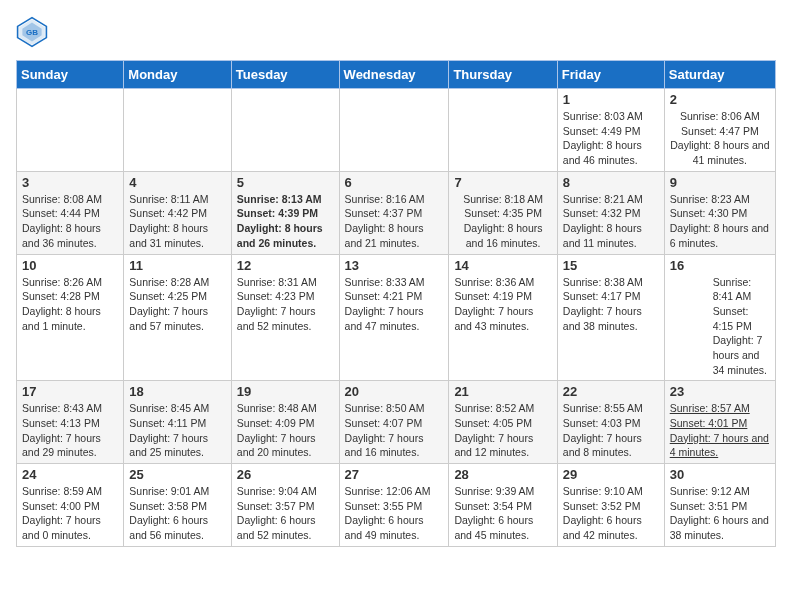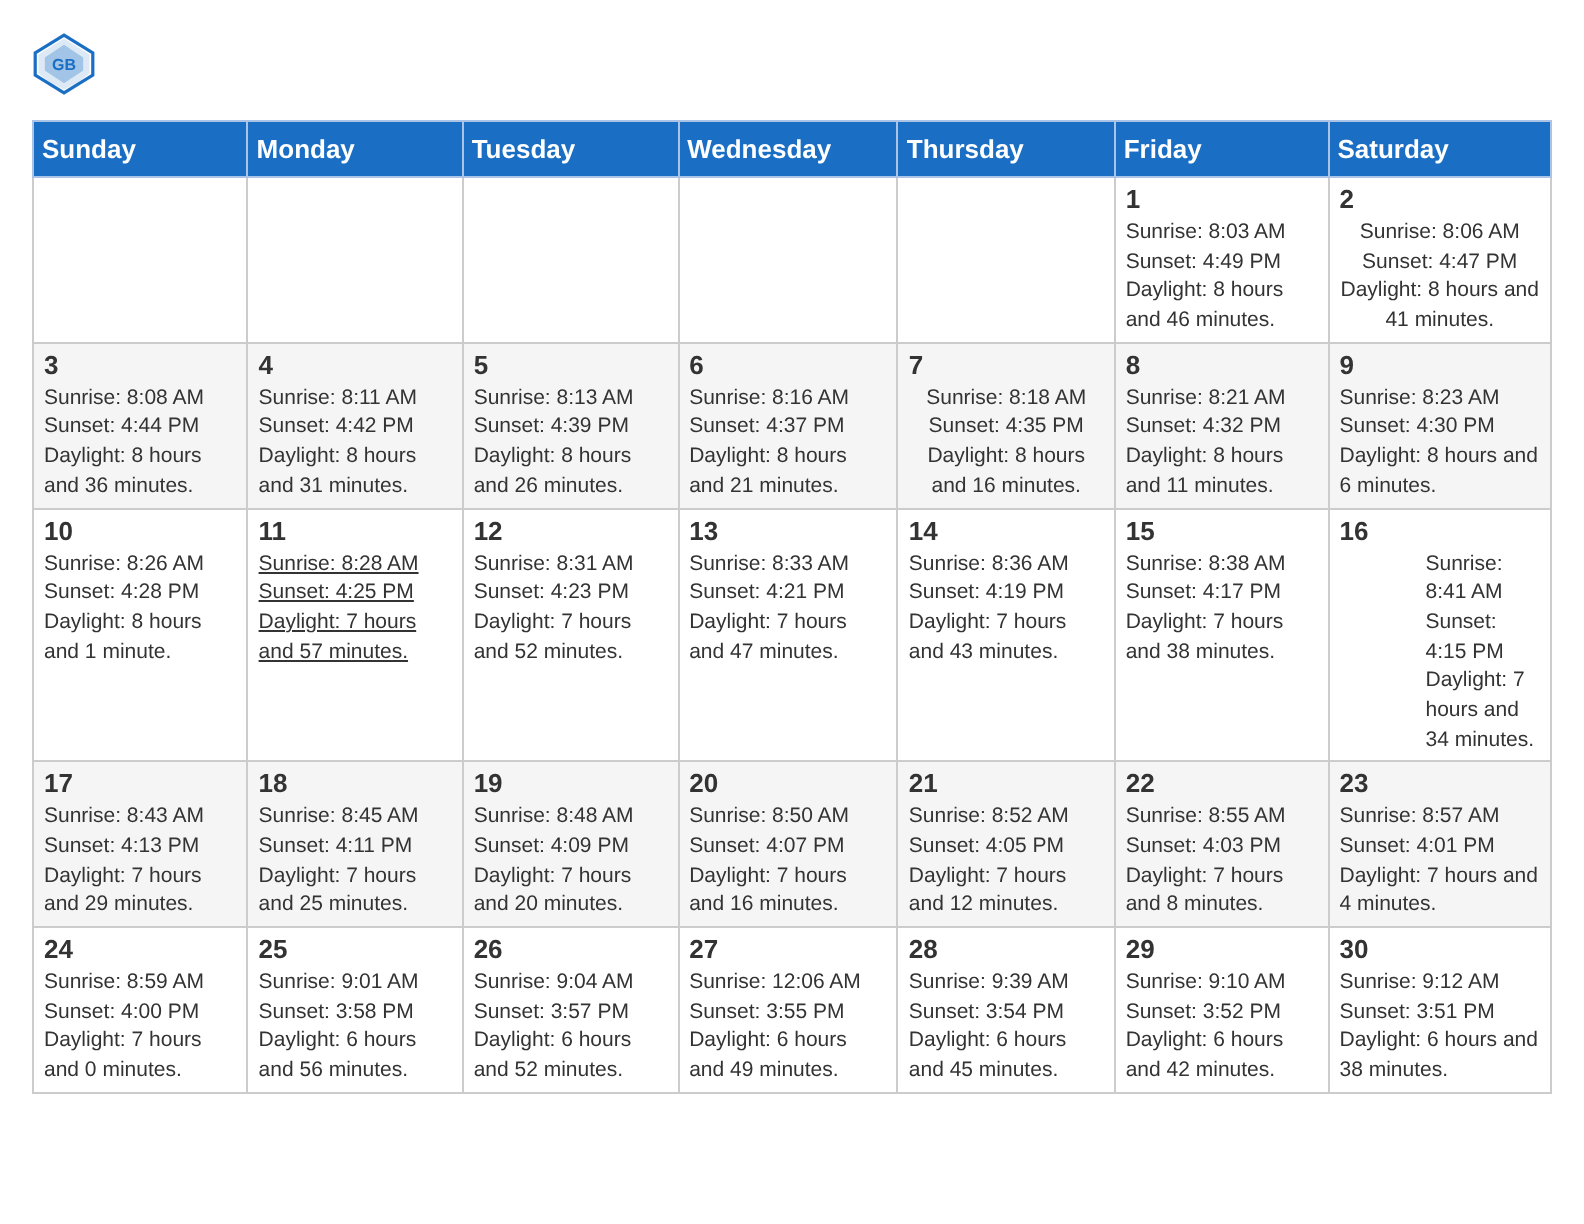--- a/index.html
+++ b/index.html
@@ -148,21 +148,21 @@
 Daylight: 8 hours and 36 minutes.</div>
         </td>
         <td>
           <span class="day-num">4</span>
           <div class="day-info" style="white-space: pre-line;">Sunrise: 8:11 AM
 Sunset: 4:42 PM
 Daylight: 8 hours and 31 minutes.</div>
         </td>
         <td>
           <span class="day-num">5</span>
-          <div class="day-info" style="white-space: pre-line;">Sunrise: 8:13 AM
+          <div class="day-info" style="white-space: pre-line; font-weight: bold;">Sunrise: 8:13 AM
 Sunset: 4:39 PM
 Daylight: 8 hours and 26 minutes.</div>
         </td>
         <td>
           <span class="day-num">6</span>
           <div class="day-info" style="white-space: pre-line;">Sunrise: 8:16 AM
 Sunset: 4:37 PM
 Daylight: 8 hours and 21 minutes.</div>
         </td>
         <td>
@@ -186,21 +186,21 @@
       </tr>
       <tr>
         <td>
           <span class="day-num">10</span>
           <div class="day-info" style="white-space: pre-line;">Sunrise: 8:26 AM
 Sunset: 4:28 PM
 Daylight: 8 hours and 1 minute.</div>
         </td>
         <td>
           <span class="day-num">11</span>
-          <div class="day-info" style="white-space: pre-line; text-decoration: underline;">Sunrise: 8:28 AM
+          <div class="day-info" style="white-space: pre-line;">Sunrise: 8:28 AM
 Sunset: 4:25 PM
 Daylight: 7 hours and 57 minutes.</div>
         </td>
         <td>
           <span class="day-num">12</span>
           <div class="day-info" style="white-space: pre-line;">Sunrise: 8:31 AM
 Sunset: 4:23 PM
 Daylight: 7 hours and 52 minutes.</div>
         </td>
         <td>
@@ -260,21 +260,21 @@
 Daylight: 7 hours and 12 minutes.</div>
         </td>
         <td>
           <span class="day-num">22</span>
           <div class="day-info" style="white-space: pre-line;">Sunrise: 8:55 AM
 Sunset: 4:03 PM
 Daylight: 7 hours and 8 minutes.</div>
         </td>
         <td>
           <span class="day-num">23</span>
-          <div class="day-info" style="white-space: pre-line;">Sunrise: 8:57 AM
+          <div class="day-info" style="white-space: pre-line; text-decoration: underline;">Sunrise: 8:57 AM
 Sunset: 4:01 PM
 Daylight: 7 hours and 4 minutes.</div>
         </td>
       </tr>
       <tr>
         <td>
           <span class="day-num">24</span>
           <div class="day-info" style="white-space: pre-line;">Sunrise: 8:59 AM
 Sunset: 4:00 PM
 Daylight: 7 hours and 0 minutes.</div>

